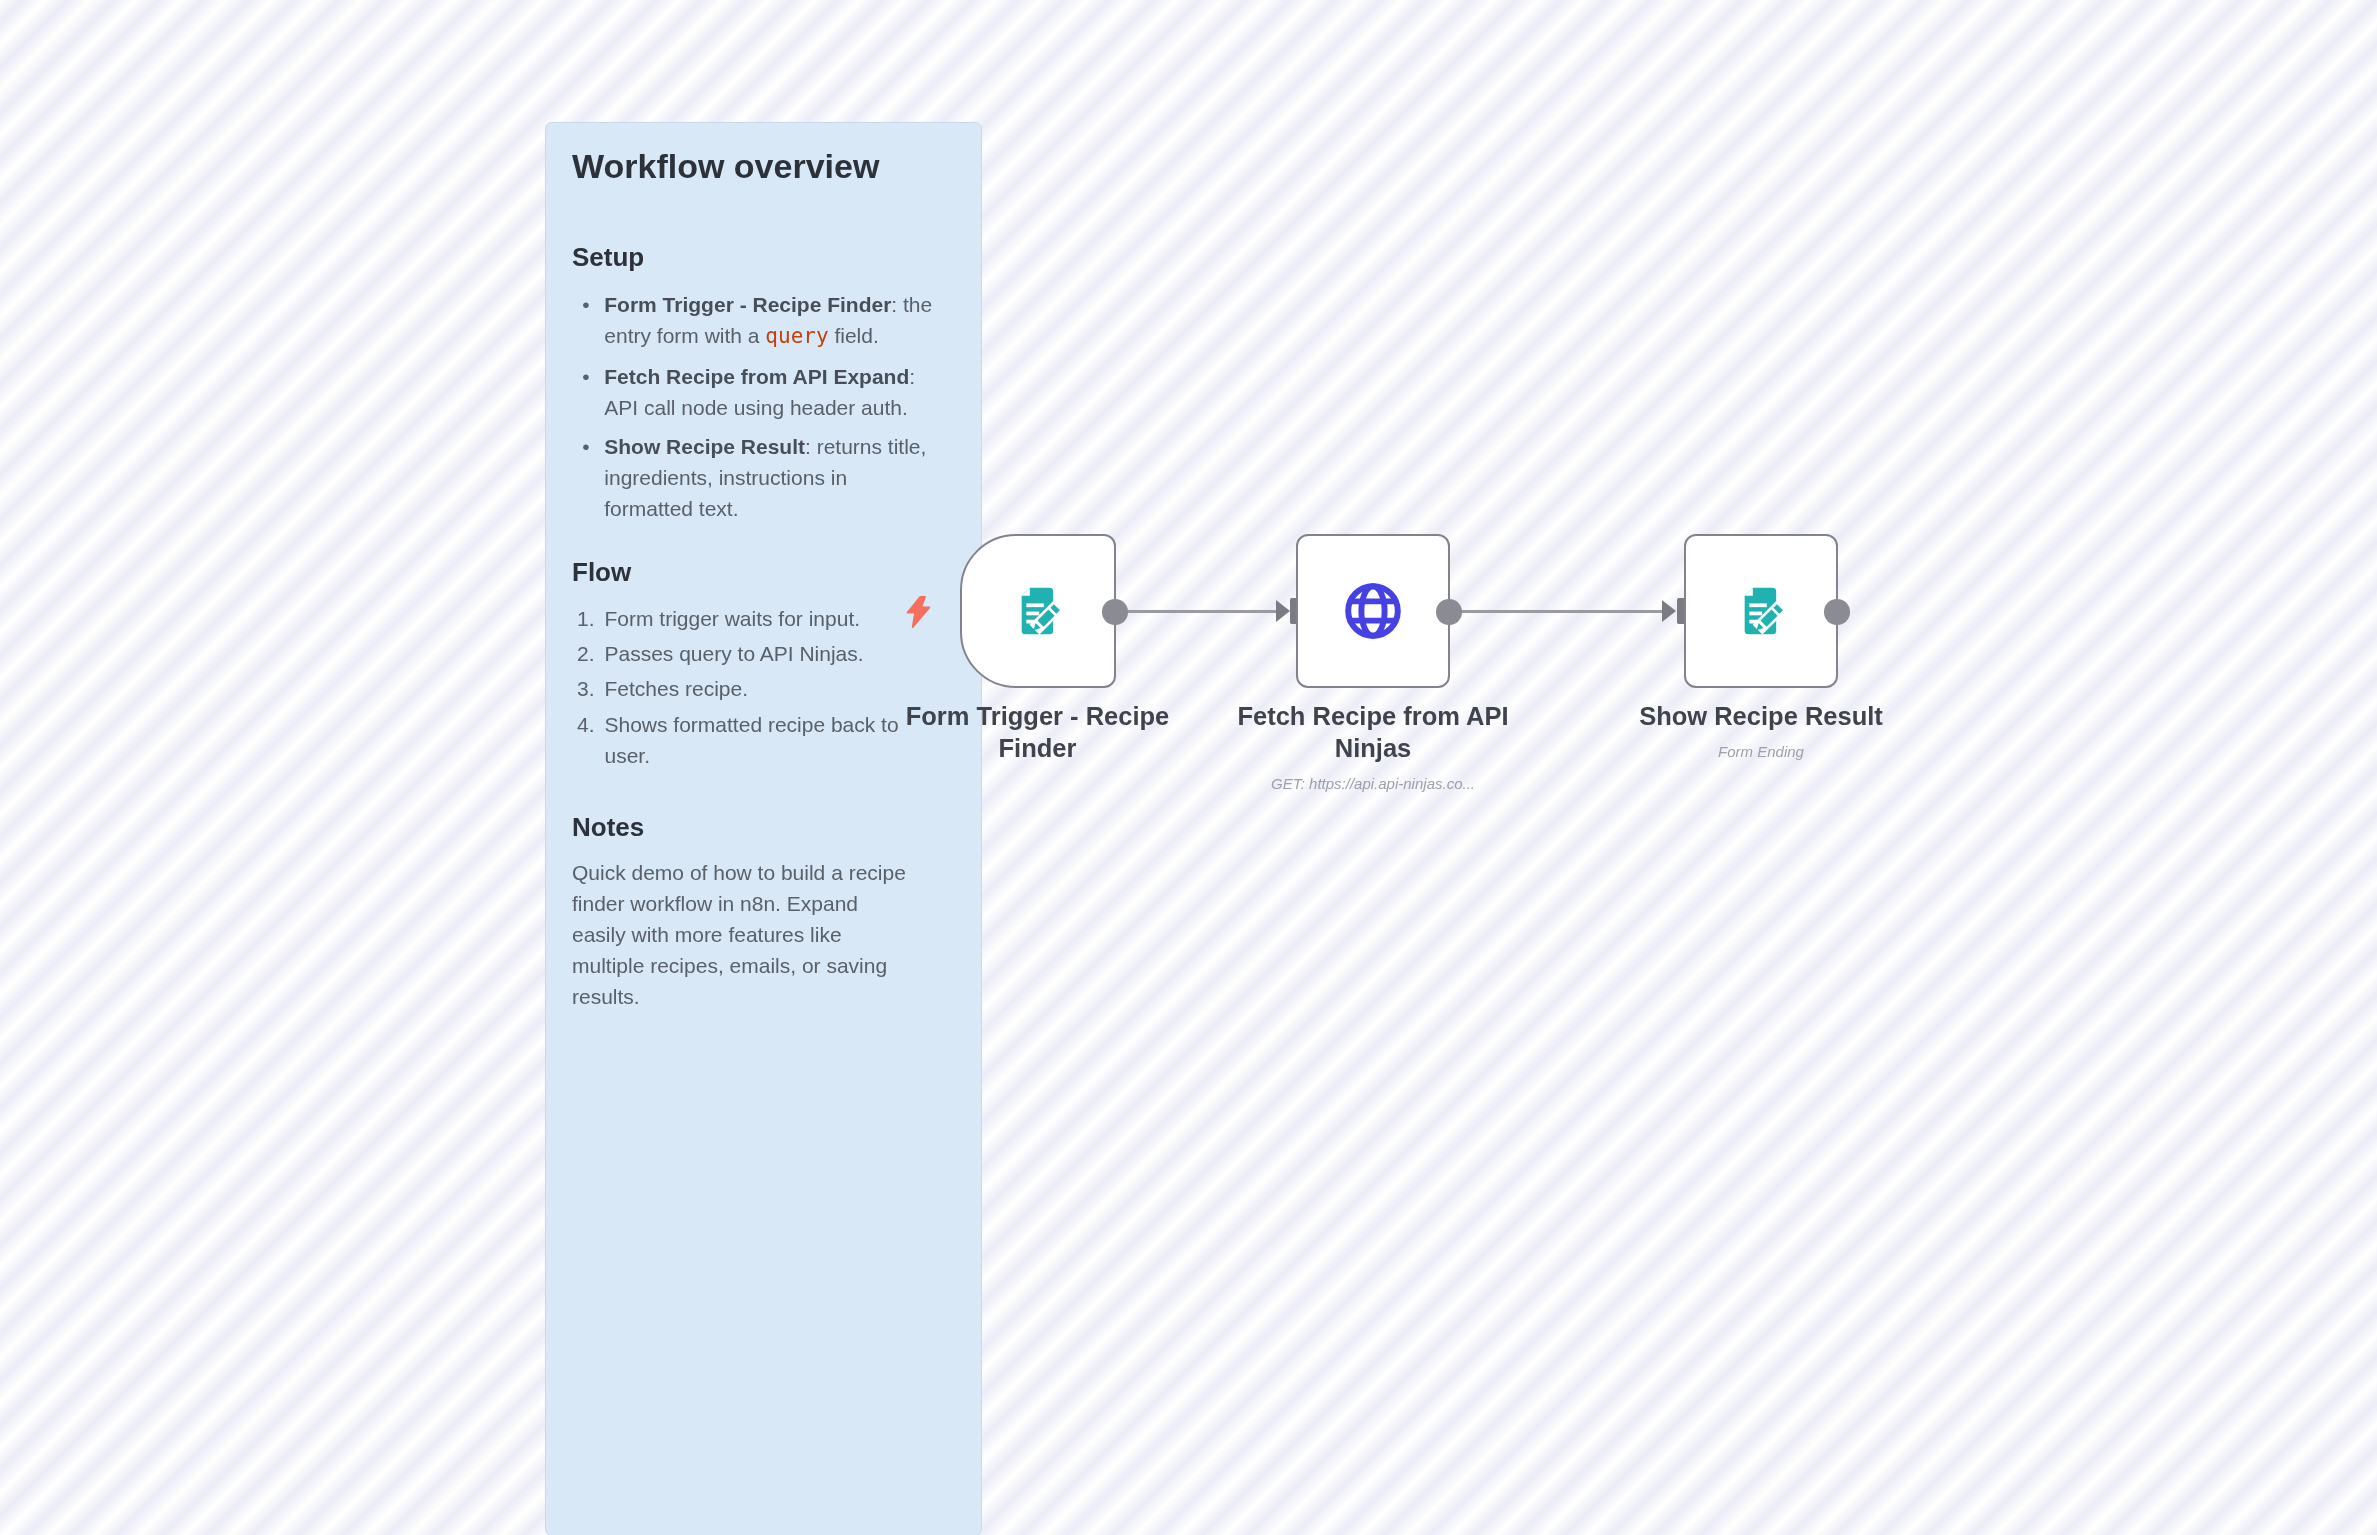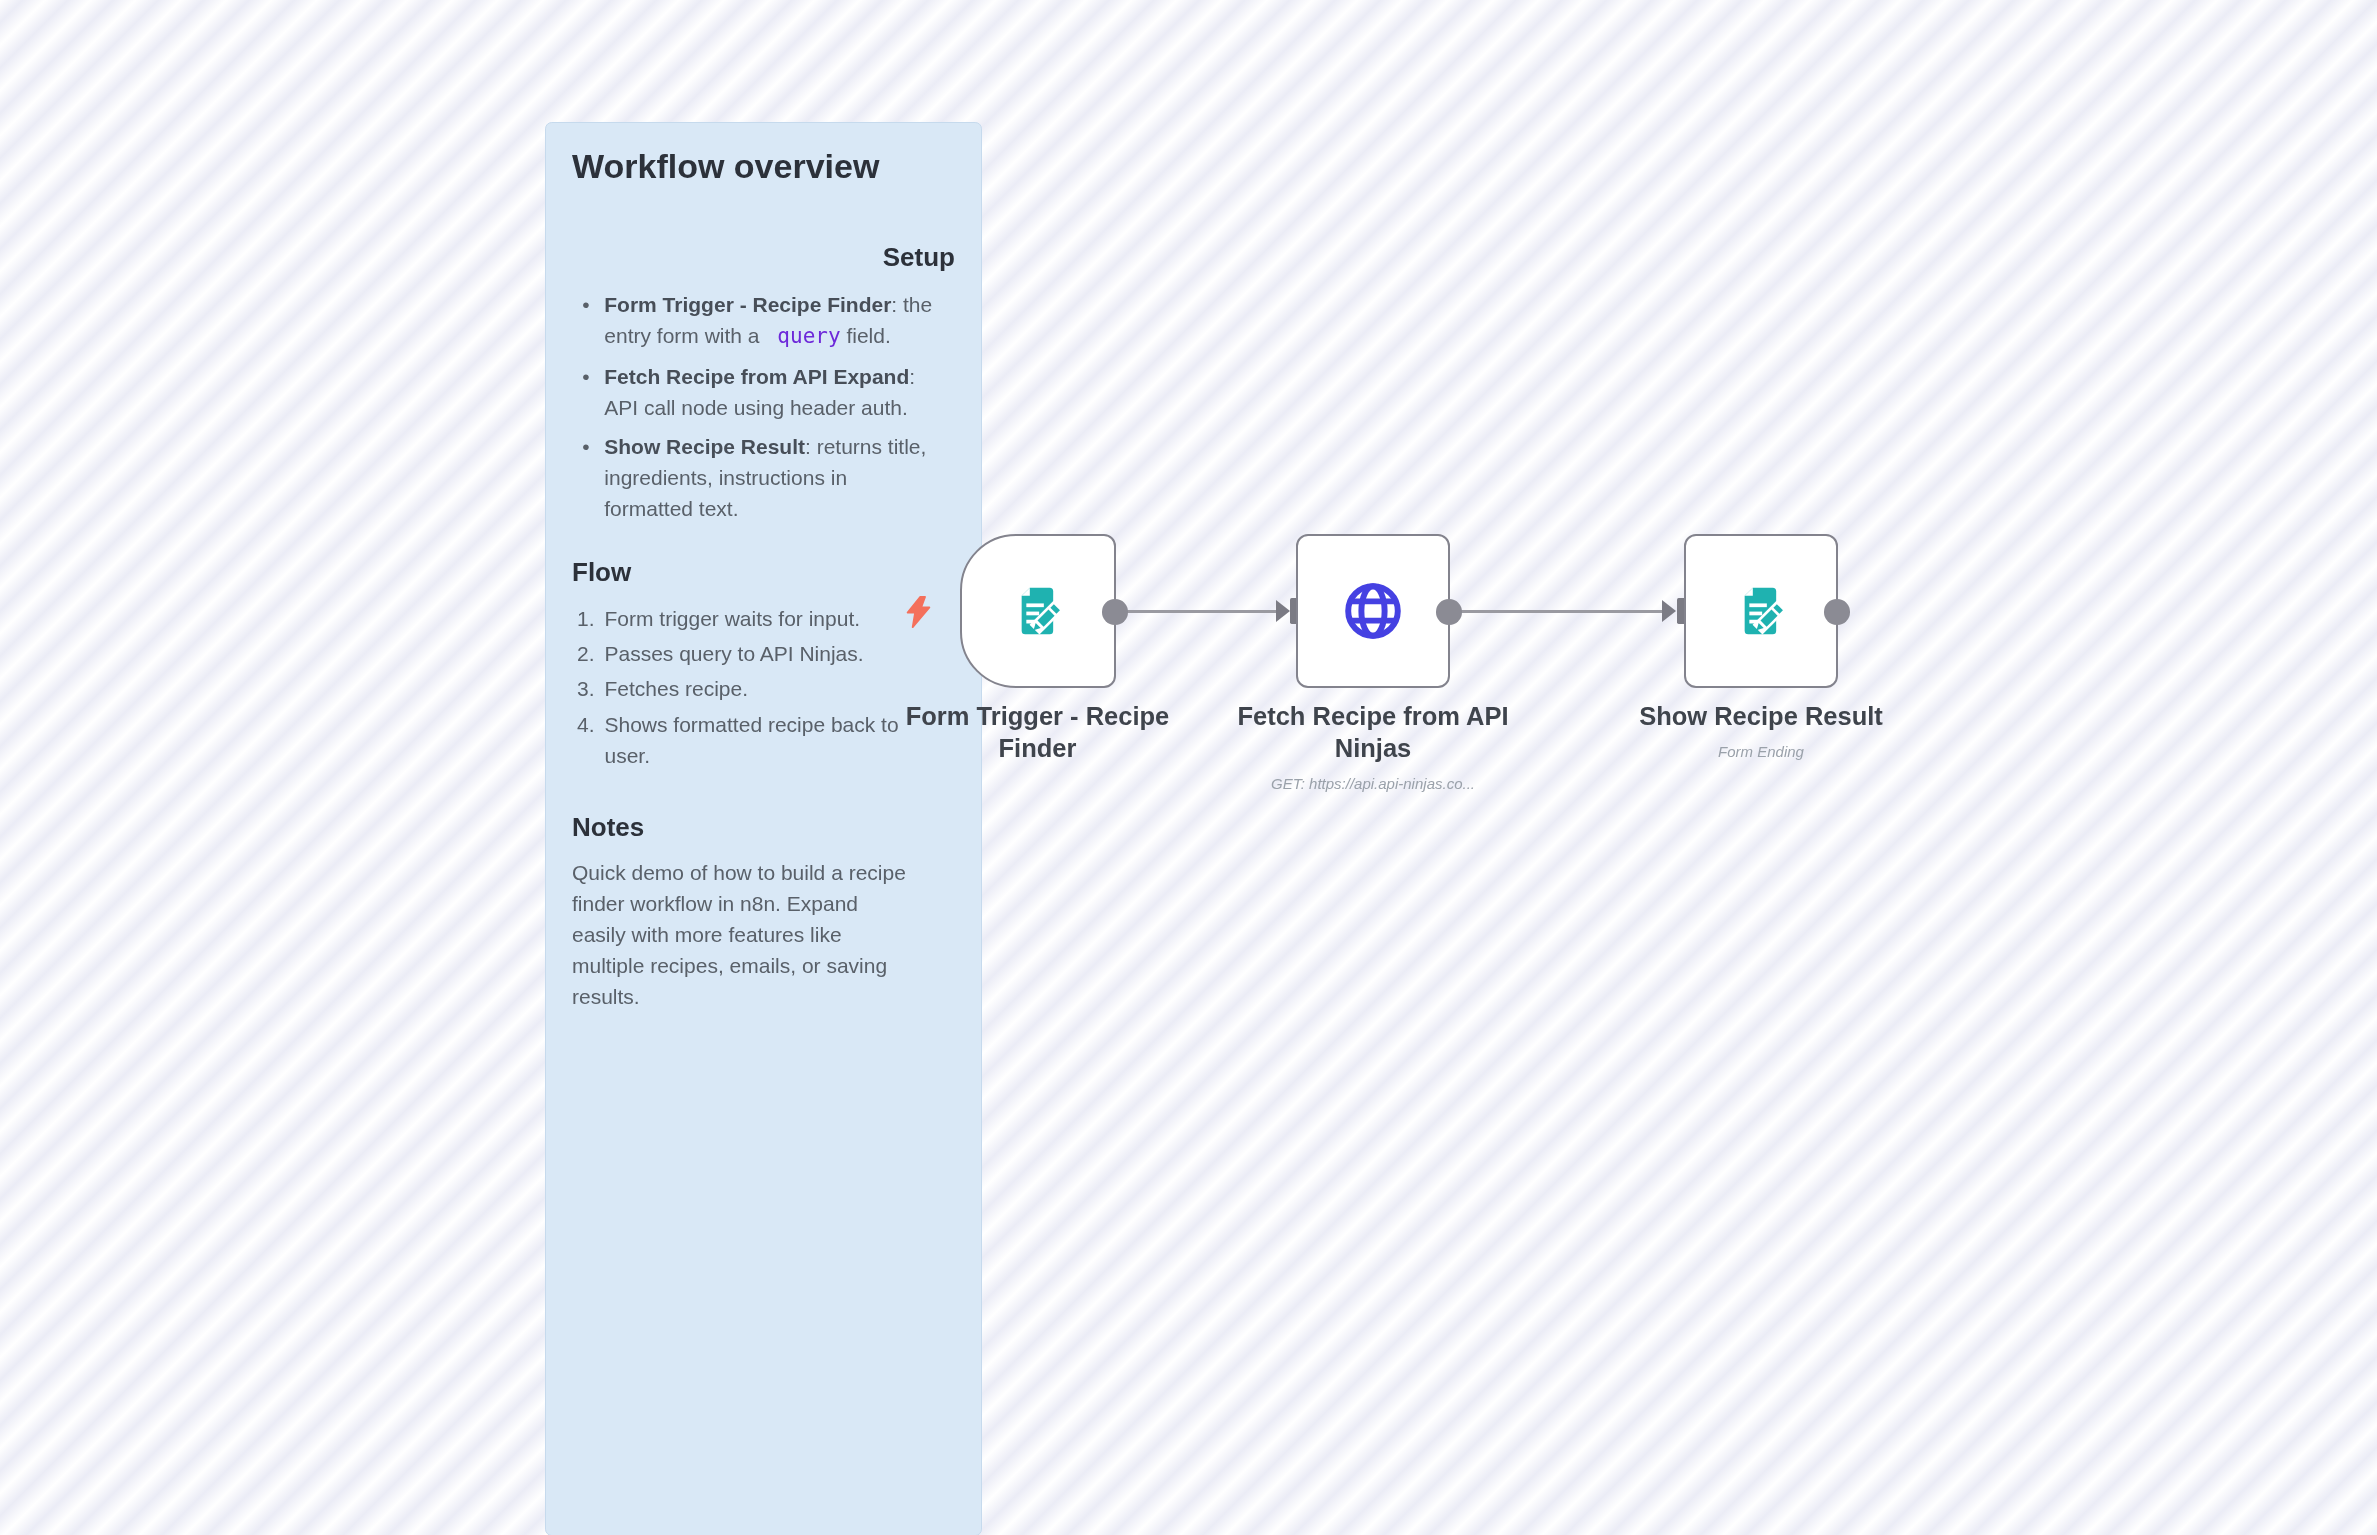--- a/index.html
+++ b/index.html
@@ -13,34 +13,34 @@
   }
 
   
   .sticky{
     position:absolute;left:545px;top:122px;width:437px;height:1414px;
     background:#d9e8f6;border:1.7px solid #c6daed;border-radius:6.8px;
     box-sizing:border-box;padding:24px 26px;
   }
   .sticky h1{font-size:34px;line-height:39px;font-weight:700;color:#2c313a;margin:0 0 54px 0;}
   .h2{font-size:26px;line-height:34px;font-weight:700;color:#2c313a;margin:0;}
-  .h2-setup{margin:37px 0 15.3px 0;text-align:right;}
+  .h2-setup{margin:37px 0 15.3px 0;}
   .h2-flow{margin:31px 0 13.6px 0;}
   .h2-notes{margin:39px 0 13.6px 0;}
   .para{font-size:21px;line-height:31px;color:#596069;margin:0;}
   .ln{display:block;}
   .blist,.nlist{margin:0;padding:0;list-style:none;}
   .blist li,.nlist li{display:flex;margin:0 0 8.5px 0;font-size:21px;line-height:31px;color:#596069;}
   .nlist li{margin:0 0 4.3px 0;}
   .marker{flex:none;width:13.6px;margin-left:10.2px;margin-right:8.5px;color:#596069;}
   .num{flex:none;width:24px;margin-left:5.1px;margin-right:3.4px;}
   .li-body{flex:1;}
   .blist b{font-weight:700;color:#474e58;margin-top:35px;}
   code.inline-code{
-    font-family:"DejaVu Sans Mono",monospace;font-size:21px;color:#6d28d9;font-weight:500;margin-left:12px;
+    font-family:"DejaVu Sans Mono",monospace;font-size:21px;color:#c2410c;font-weight:500;
   }
 
   
   .node{
     position:absolute;background:#ffffff;border:2.6px solid #83838d;box-sizing:border-box;
     display:flex;align-items:center;justify-content:center;
   }
   .node-1{left:960px;top:534px;width:156px;height:154px;border-radius:56px 12px 12px 56px;}
   .node-2{left:1296px;top:534px;width:154px;height:154px;border-radius:12px;}
   .node-3{left:1684px;top:534px;width:154px;height:154px;border-radius:12px;}

